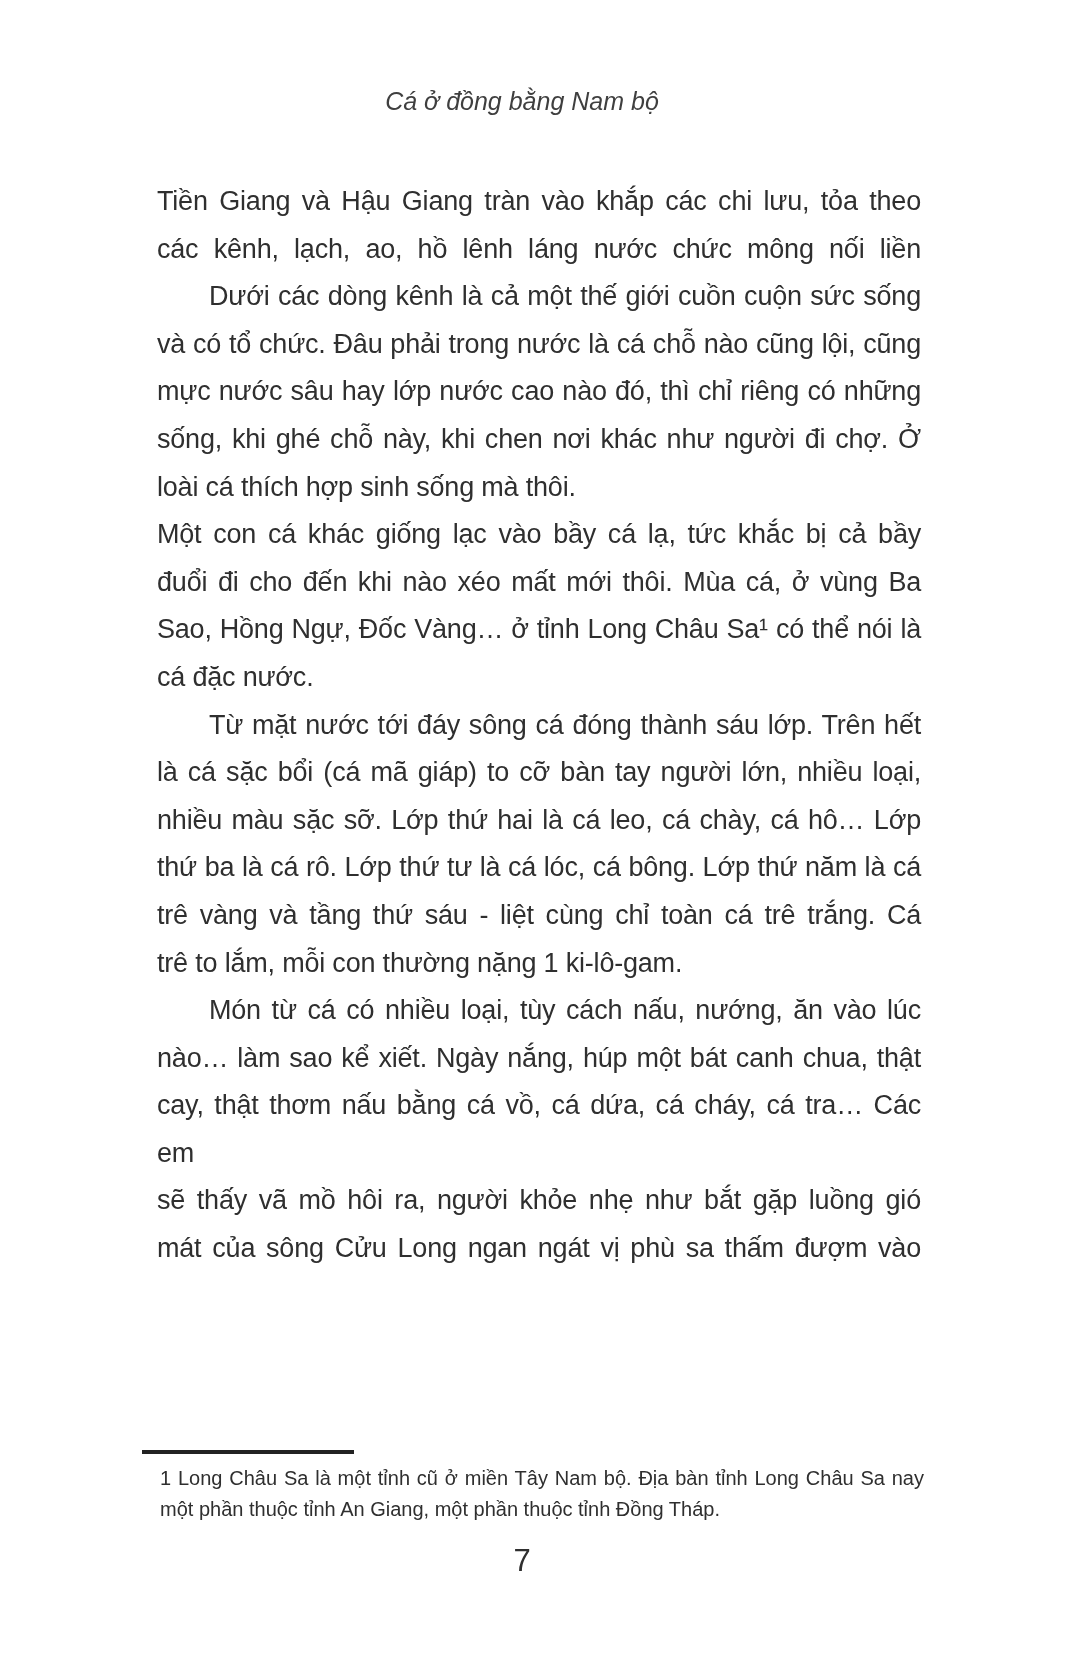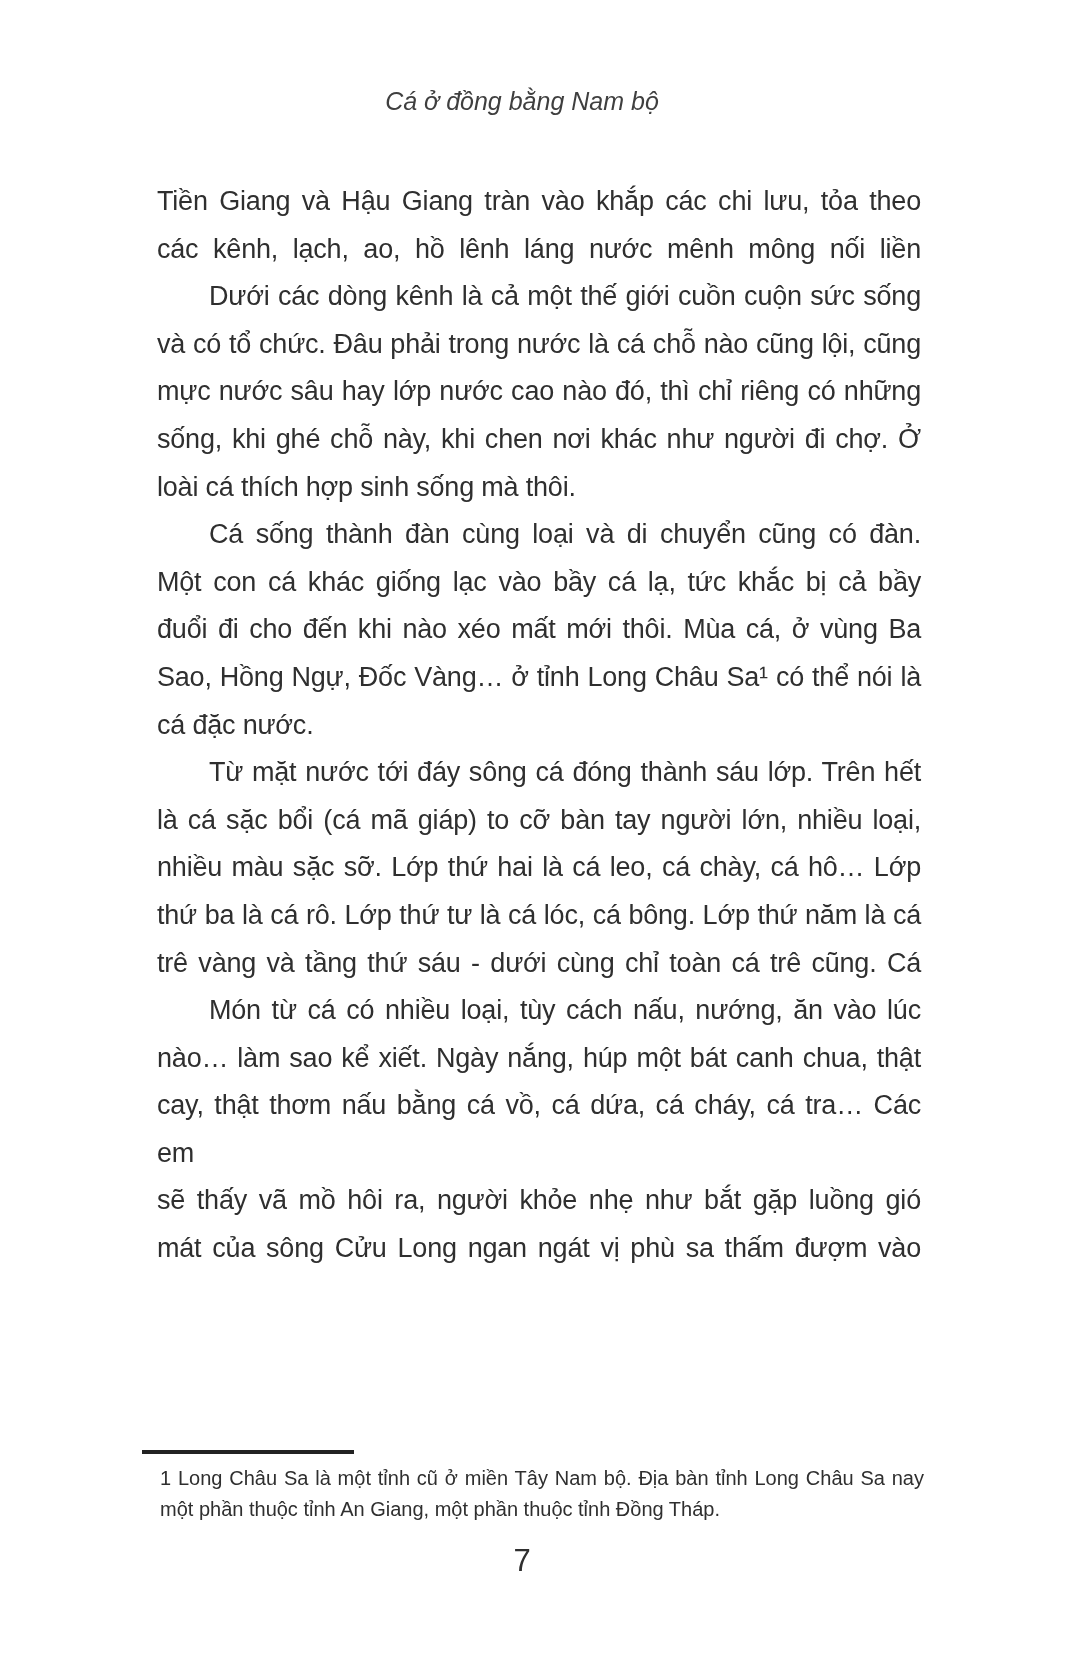--- a/index.html
+++ b/index.html
@@ -84,36 +84,36 @@
 </style>
 </head>
 <body>
 
 <div class="page" style="--bg: #ffffff; --text-color: #2f2f2f; --header-color: #3f3f3f; --rule-color: #222222;">
 
   <div class="running-head">Cá ở đồng bằng Nam bộ</div>
 
   <div class="body-text">
       <div class="line">Tiền Giang và Hậu Giang tràn vào khắp các chi lưu, tỏa theo</div>
-      <div class="line">các kênh, lạch, ao, hồ lênh láng nước mênh mông nối liền</div>
+      <div class="line">các kênh, lạch, ao, hồ lênh láng nước chức mông nối liền</div>
       <div class="line indented">Dưới các dòng kênh là cả một thế giới cuồn cuộn sức sống</div>
       <div class="line">và có tổ chức. Đâu phải trong nước là cá chỗ nào cũng lội, cũng</div>
       <div class="line">mực nước sâu hay lớp nước cao nào đó, thì chỉ riêng có những</div>
       <div class="line">sống, khi ghé chỗ này, khi chen nơi khác như người đi chợ. Ở</div>
       <div class="line flush">loài cá thích hợp sinh sống mà thôi.</div>
-      <div class="line indented">Cá sống thành đàn cùng loại và di chuyển cũng có đàn.</div>
       <div class="line">Một con cá khác giống lạc vào bầy cá lạ, tức khắc bị cả bầy</div>
       <div class="line">đuổi đi cho đến khi nào xéo mất mới thôi. Mùa cá, ở vùng Ba</div>
       <div class="line">Sao, Hồng Ngự, Đốc Vàng… ở tỉnh Long Châu Sa¹ có thể nói là</div>
       <div class="line flush">cá đặc nước.</div>
       <div class="line indented">Từ mặt nước tới đáy sông cá đóng thành sáu lớp. Trên hết</div>
       <div class="line">là cá sặc bổi (cá mã giáp) to cỡ bàn tay người lớn, nhiều loại,</div>
       <div class="line">nhiều màu sặc sỡ. Lớp thứ hai là cá leo, cá chày, cá hô… Lớp</div>
       <div class="line">thứ ba là cá rô. Lớp thứ tư là cá lóc, cá bông. Lớp thứ năm là cá</div>
-      <div class="line">trê vàng và tầng thứ sáu - dưới cùng chỉ toàn cá trê cũng. Cá</div>
+      <div class="line">trê vàng và tầng thứ sáu - liệt cùng chỉ toàn cá trê trắng. Cá</div>
+      <div class="line flush">trê to lắm, mỗi con thường nặng 1 ki-lô-gam.</div>
       <div class="line indented">Món từ cá có nhiều loại, tùy cách nấu, nướng, ăn vào lúc</div>
       <div class="line">nào… làm sao kể xiết. Ngày nắng, húp một bát canh chua, thật</div>
       <div class="line">cay, thật thơm nấu bằng cá vồ, cá dứa, cá cháy, cá tra… Các em</div>
       <div class="line">sẽ thấy vã mồ hôi ra, người khỏe nhẹ như bắt gặp luồng gió</div>
       <div class="line">mát của sông Cửu Long ngan ngát vị phù sa thấm đượm vào</div>
     </div>
 
   <div class="footnote-rule"></div>
 
   <div class="footnote">

